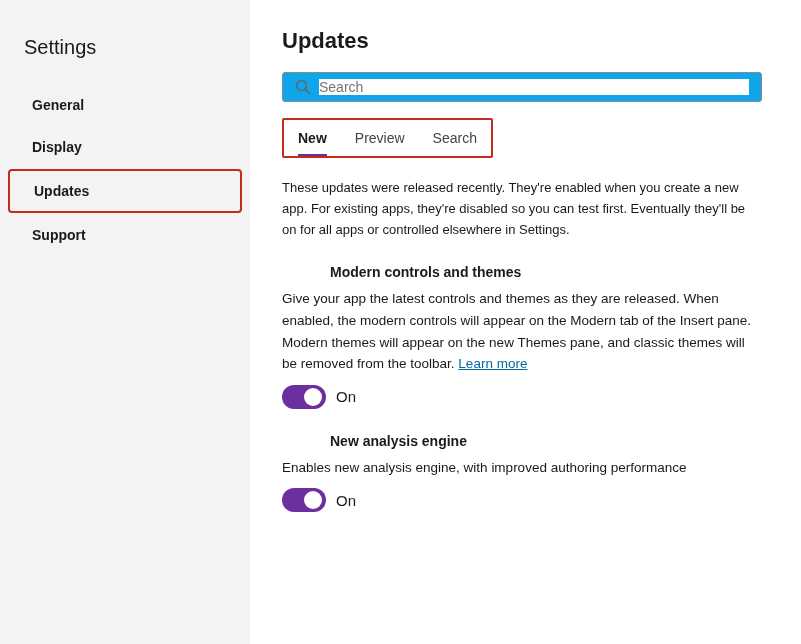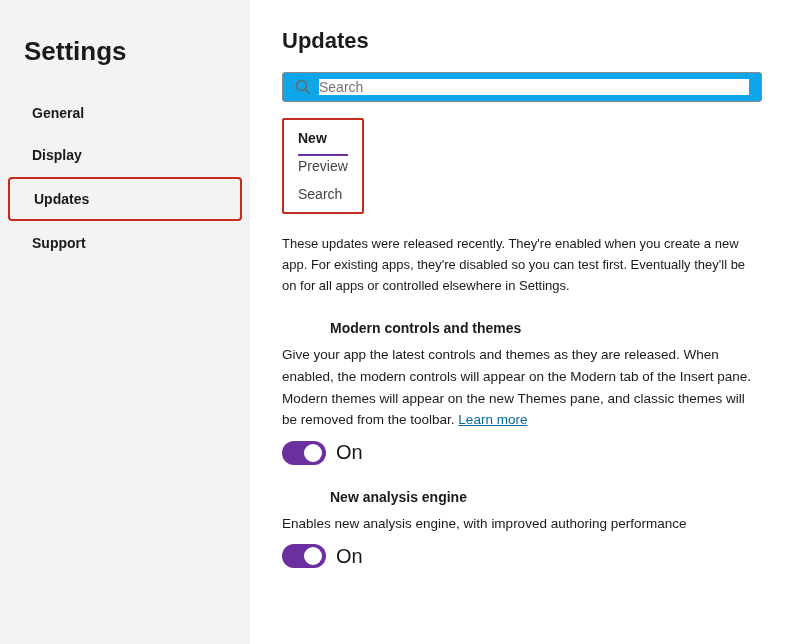--- a/index.html
+++ b/index.html
@@ -13,22 +13,22 @@
     }
 
     
     .sidebar {
       width: 250px;
       background: #f3f3f3;
       padding: 24px 0;
       flex-shrink: 0;
     }
     .sidebar-title {
-      font-size: 26px;
-      font-weight: 700;
+      font-size: 20px;
+      font-weight: 400;
       padding: 12px 24px 24px 24px;
       color: #1a1a1a;
     }
     .sidebar-item {
       padding: 12px 24px;
       font-size: 14px;
       color: #1a1a1a;
       cursor: pointer;
       border-radius: 4px;
       margin: 2px 8px;
@@ -82,21 +82,20 @@
       flex-shrink: 0;
     }
 
     
     .tabs-container {
       border: 2px solid #c42b1c;
       border-radius: 2px;
       display: inline-flex;
       margin-bottom: 20px;
       padding: 4px 0;
-      flex-direction: column;
     }
     .tab {
       padding: 6px 14px;
       font-size: 14px;
       cursor: pointer;
       color: #444;
       position: relative;
     }
     .tab.active {
       font-weight: 700;
@@ -169,21 +168,21 @@
       position: absolute;
       width: 18px;
       height: 18px;
       background: #fff;
       border-radius: 50%;
       top: 3px;
       left: 22px;
       transition: left 0.2s;
     }
     .toggle-label {
-      font-size: 20px;
+      font-size: 15px;
       color: #1a1a1a;
     }
   </style>
 </head>
 <body>
 
 <nav class="sidebar">
   <div class="sidebar-title">Settings</div>
 
   <div class="sidebar-item">

